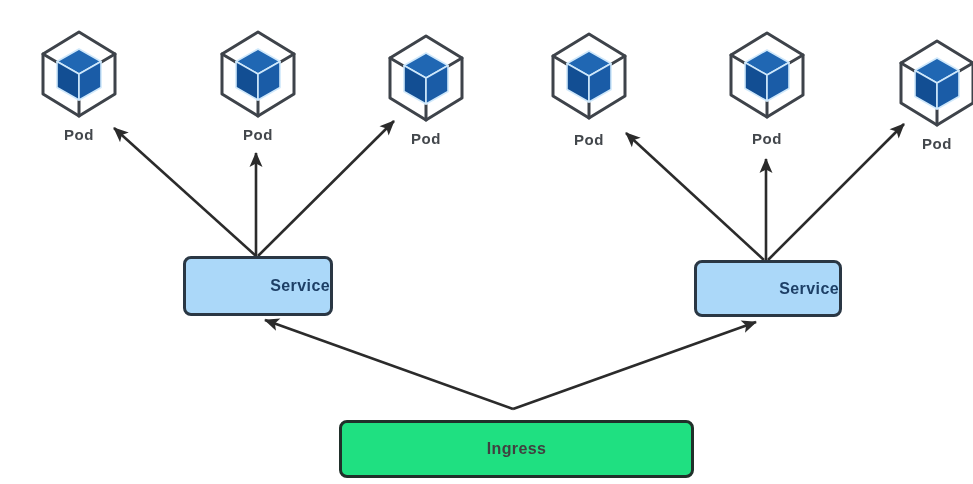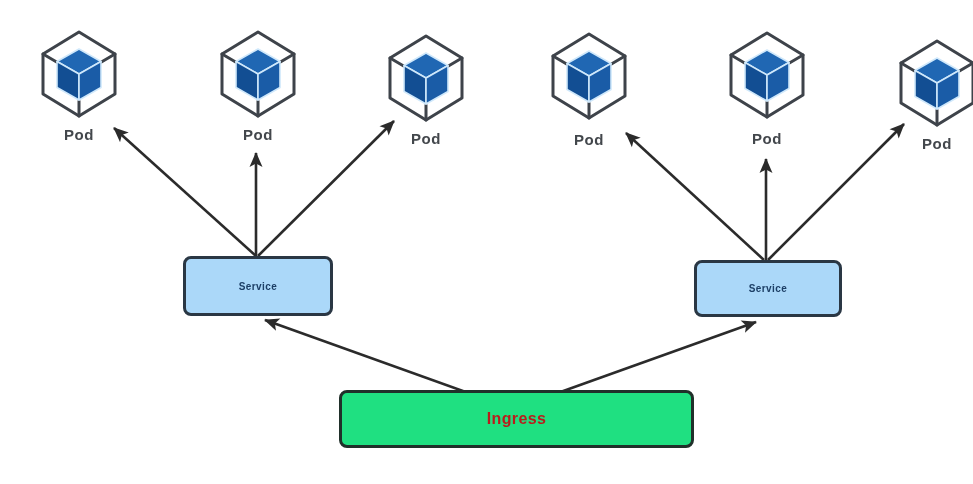--- a/index.html
+++ b/index.html
@@ -38,33 +38,34 @@
     align-items: center;
     justify-content: center;
     border-radius: 8px;
     box-sizing: border-box;
     font-weight: bold;
   }
   .service {
     background: #abd8f9;
     border: 3px solid #2a3744;
     color: #1d3f66;
-    font-size: 10px;
+    font-size: 16px;
     letter-spacing: 0.4px;
+    justify-content: flex-end;
   }
   .service-left  { left: 167px; top: 256px; width: 150px; height: 60px; }
   .service-right { left: 678px; top: 260px; width: 148px; height: 57px; }
   .ingress {
     left: 323px;
-    top: 390px;
+    top: 420px;
     width: 355px;
     height: 58px;
     background: #1fe081;
     border: 3px solid #20302a;
-    color: #b91c1c;
+    color: #404040;
     font-size: 16px;
     letter-spacing: 0.4px;
   }
 </style>
 </head>
 <body>
 
 <div class="canvas">
 
   <svg class="layer-svg" viewBox="0 0 973 484" xmlns="http://www.w3.org/2000/svg">

